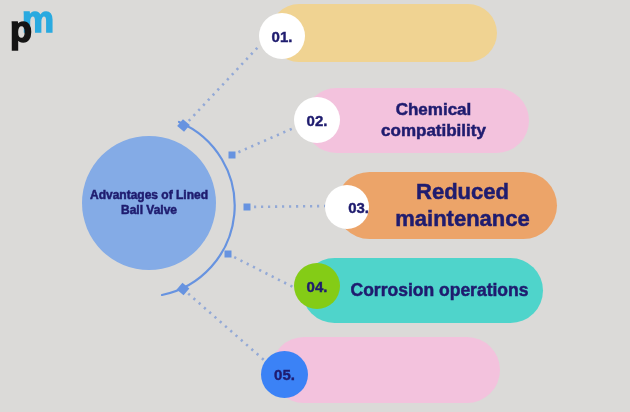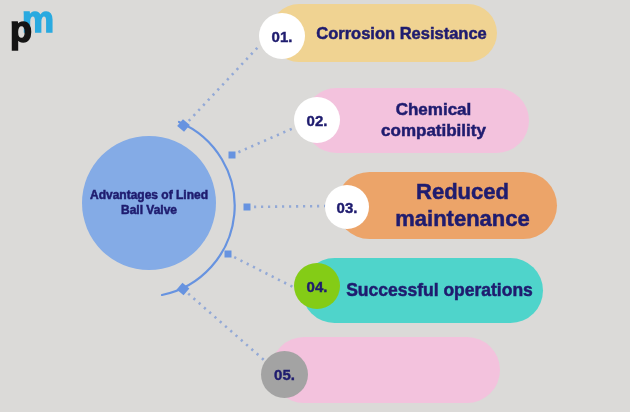--- a/index.html
+++ b/index.html
@@ -107,43 +107,42 @@
   </svg>
 
   <div class="center-circle">
     <div class="center-title">Advantages of Lined Ball Valve</div>
   </div>
 
   <div class="pill pill-1" style="background: rgb(240, 211, 146);">
     <div class="num-circle" style="background: rgb(255, 255, 255);">
         <span>01.</span>
       </div>
-    <div class="pill-label">Corrosion Resistance</div>
   </div>
 
   <div class="pill pill-2" style="background: rgb(243, 194, 221); justify-content: center;">
     <div class="num-circle" style="background: rgb(255, 255, 255);">
         <span>02.</span>
       </div>
     <div class="pill-label">Chemical compatibility</div>
   </div>
 
   <div class="pill pill-3" style="background: rgb(236, 164, 105);">
-    <div class="num-circle" style="background: rgb(255, 255, 255);">
+    <div class="num-circle" style="background: rgb(255, 255, 255); justify-content: flex-end;">
         <span>03.</span>
       </div>
     <div class="pill-label">Reduced maintenance</div>
   </div>
 
   <div class="pill pill-4" style="background: rgb(79, 212, 203);">
     <div class="num-circle" style="background: #84cc16;">
         <span>04.</span>
       </div>
-    <div class="pill-label">Successful operations</div>
+    <div class="pill-label">Corrosion operations</div>
   </div>
 
   <div class="pill pill-5" style="background: rgb(243, 194, 221);">
-    <div class="num-circle" style="background: #a3a3a3;">
+    <div class="num-circle" style="background: #3b82f6;">
         <span>05.</span>
       </div>
   </div>
 
 </div>
 
 </body></html>

